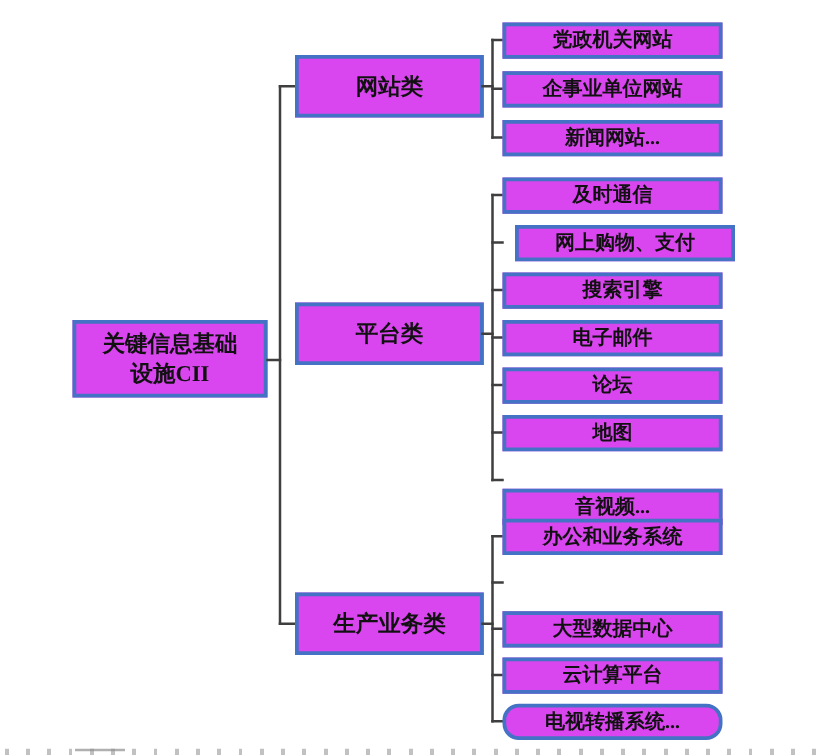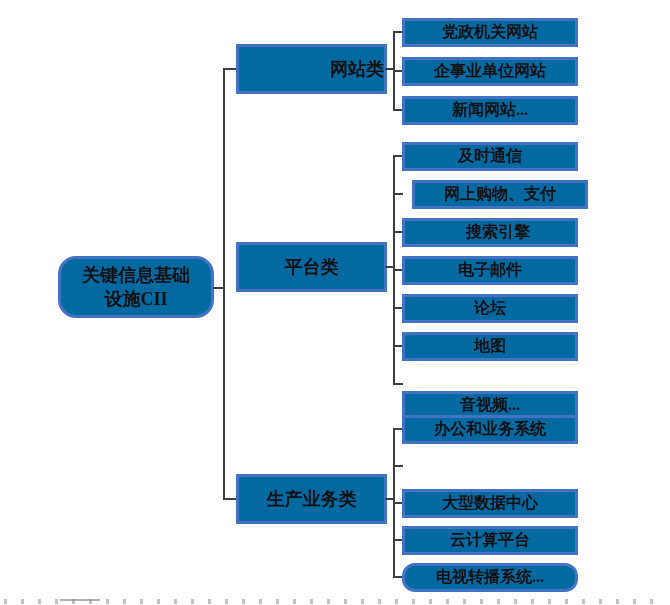--- a/index.html
+++ b/index.html
@@ -12,31 +12,30 @@
     position:relative;
     width:670px;height:605px;
     background:#ffffff;
     overflow:hidden;
     font-family:"Liberation Serif","DejaVu Serif",serif;
   }
   .box{
     position:absolute;
     box-sizing:border-box;
     border:3px solid var(--blue);
-    background:#0369a1;
+    background:#d946ef;
     display:flex;align-items:center;justify-content:center;
     font-weight:bold;color:var(--ink);
     text-align:center;
     white-space:nowrap;
   }
   .root-box{
     left:58px;top:256px;width:156px;height:62px;
     font-size:18px;line-height:24px;
     flex-direction:column;
-    border-radius:18px;
   }
   .cat-box{
     left:236px;width:151px;height:50px;
     font-size:18px;
   }
   .child-box{
     left:402px;width:176px;height:29px;
     font-size:16px;
   }
   .hline{position:absolute;height:2px;background:var(--line);}
@@ -59,21 +58,21 @@
   <div class="box root-box">
     <span>关键信息基础</span>
     <span>设施CII</span>
   </div>
 
   <div class="hline" style="left:213px;top:287px;width:12px;"></div>
   <div class="vline" style="left:223px;top:68px;height:432px;"></div>
   <div class="hline" style="left:223px;top:68px;width:13px;"></div>
   <div class="hline" style="left:223px;top:498px;width:13px;"></div>
 
-  <div class="box cat-box" style="top:44px;justify-content:flex-end;">
+  <div class="box cat-box" style="top:44px;">
     <span>网站类</span>
   </div>
   <div class="hline" style="left:385px;top:68px;width:10px;"></div>
   <div class="vline" style="left:393px;top:31px;height:80px;"></div>
   <div class="hline" style="left:393px;top:31px;width:10px;"></div>
   <div class="hline" style="left:393px;top:70px;width:10px;"></div>
   <div class="hline" style="left:393px;top:109px;width:10px;"></div>
 
   <div class="box child-box" style="top:18px;">
     <span>党政机关网站</span>

